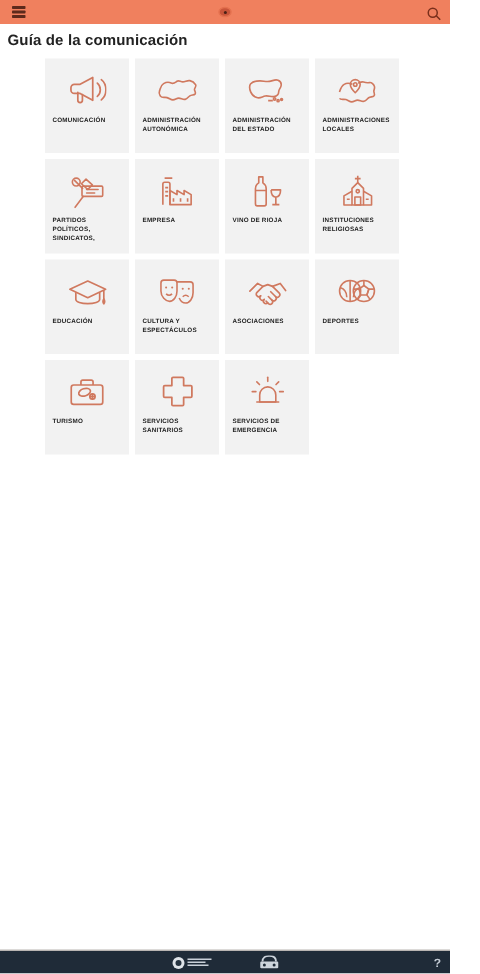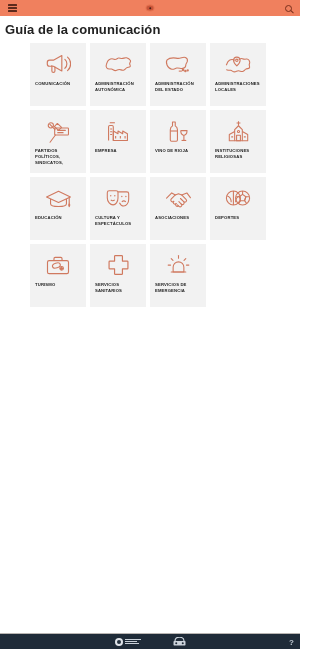--- a/index.html
+++ b/index.html
@@ -54,21 +54,21 @@
   .search-glyph::after {
     content: ""; position: absolute;
     right: -2.5px; bottom: -2px;
     width: 3.5px; height: 1.4px;
     background: #7a2f1c;
     transform: rotate(45deg);
   }
 
   
   .page-title {
-    font-size: 13px;
+    font-size: 10px;
     font-weight: bold;
     color: #222222;
     padding: 6px 0 6px 5px;
     letter-spacing: .1px;
   }
 
   
   .grid-wrap { padding: 0 30px; }
   .grid {
     display: grid;

